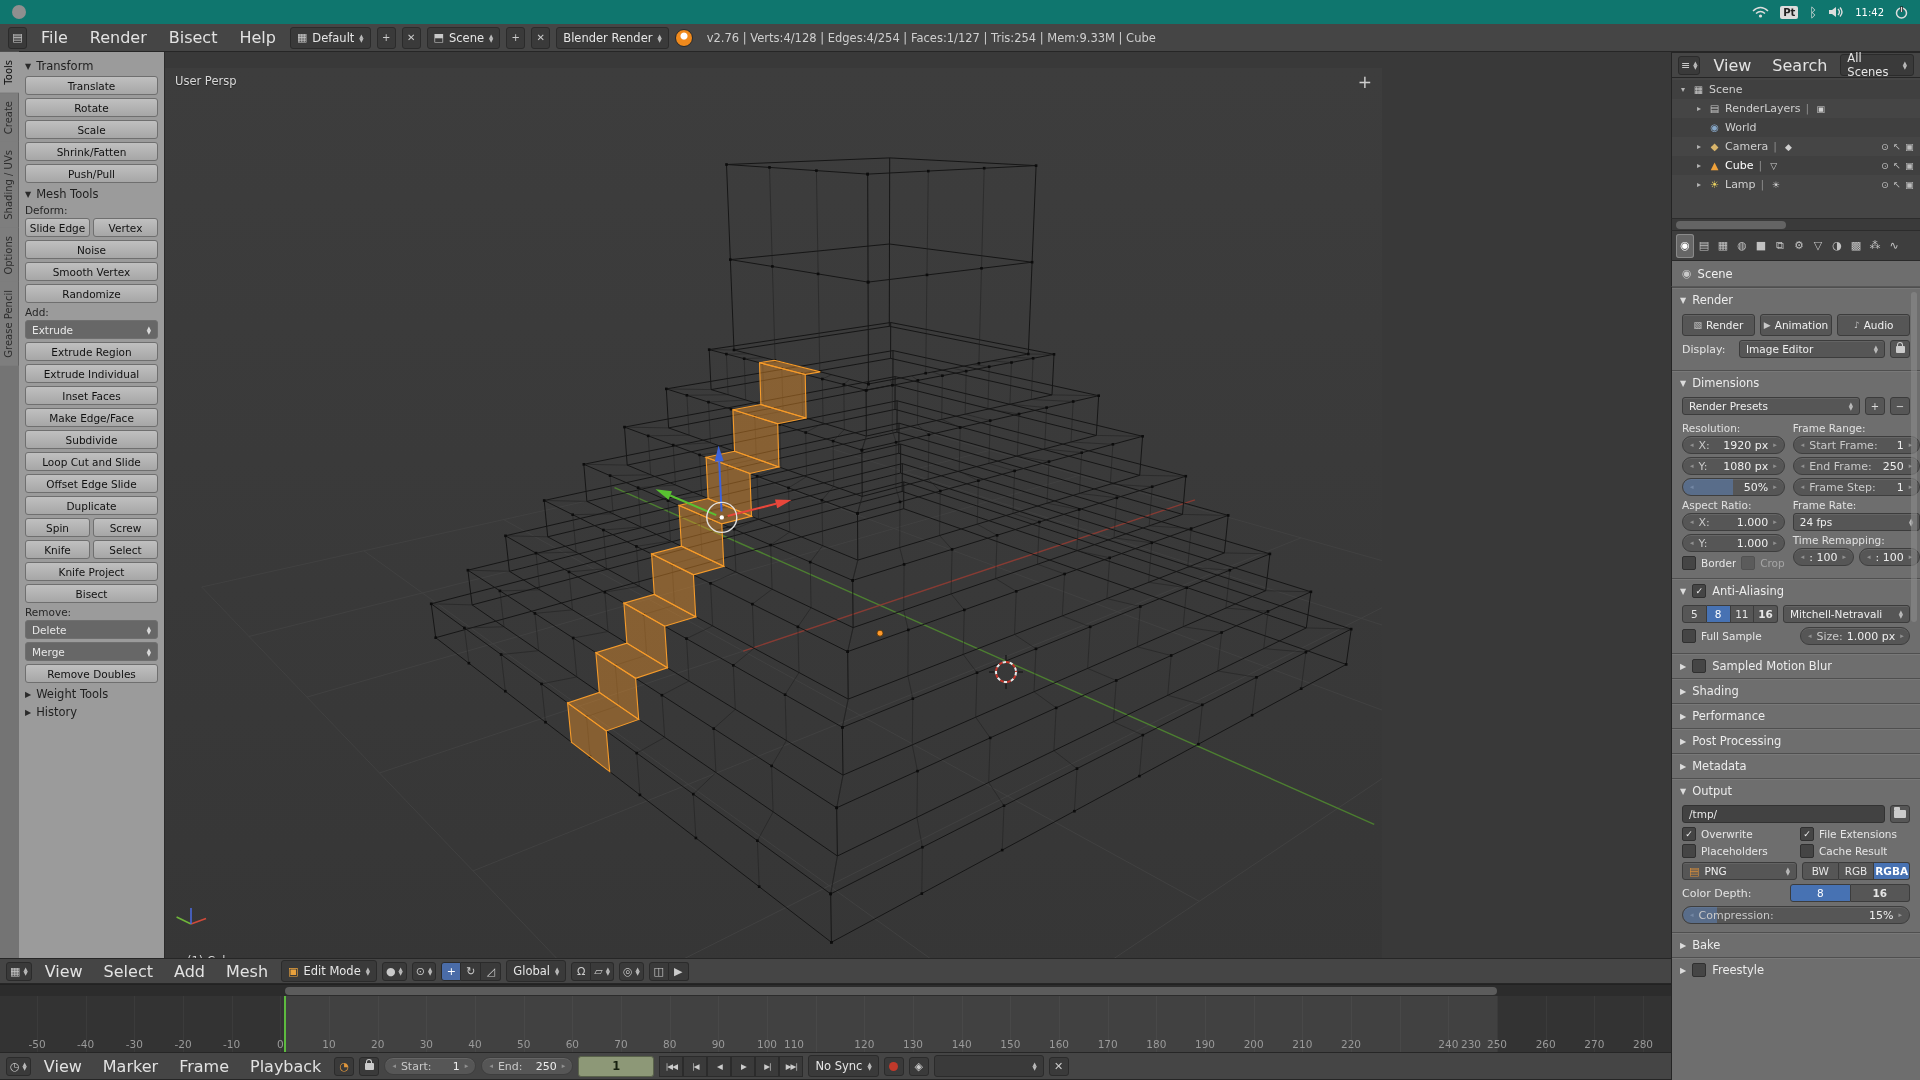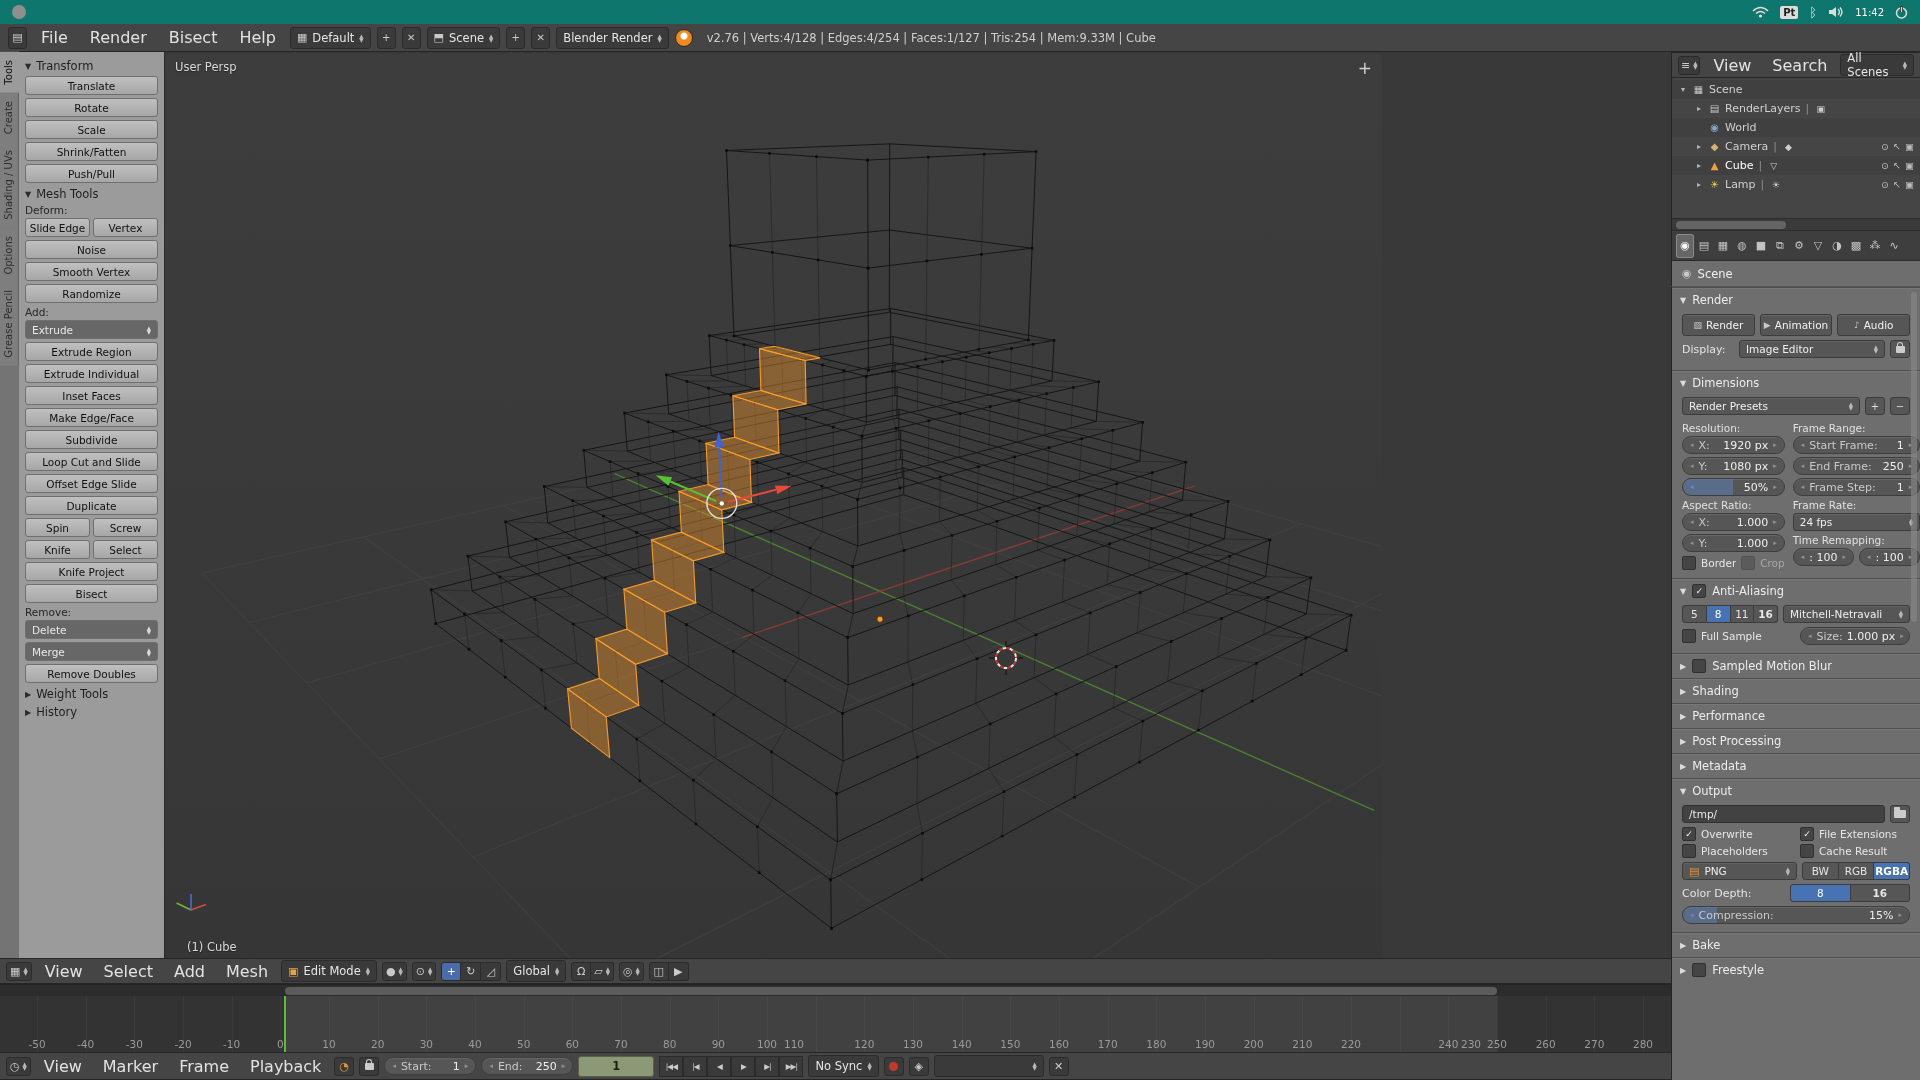--- a/index.html
+++ b/index.html
@@ -31,21 +31,21 @@
   .vtab.on{background:#9b9b9b;color:#101010;border-left:none;}
   #shelf-panels{flex:1;padding:3px 6px;overflow:hidden;}
   .shelf-hdr{display:flex;align-items:center;gap:5px;color:#1f1f1f;font-size:11.5px;margin:4px 0 3px;}
   .tri{font-size:8px;color:#2a2a2a;}
   .srow{display:flex;gap:3px;margin-bottom:3px;}
   .sbtn{flex:1;height:19px;background:linear-gradient(#c0c0c0,#a6a6a6);border:1px solid #6f6f6f;border-radius:3px;color:#111;font-size:10.5px;display:flex;align-items:center;justify-content:center;white-space:nowrap;overflow:hidden;padding:0 3px;box-sizing:border-box;}
   .smenu{background:#676767;color:#e8e8e8;justify-content:space-between;padding:0 6px;}
   .smenu .ud{color:#ddd;}
   .slabel{font-size:10.5px;color:#262626;margin:3px 0 2px;}
   
-  #viewport{left:165px;top:54px;width:1217px;height:906px;background:linear-gradient(#3d3d3d,#363636);overflow:hidden;}
+  #viewport{left:165px;top:68px;width:1217px;height:906px;background:linear-gradient(#3d3d3d,#363636);overflow:hidden;}
   #vp3d{position:absolute;left:0;top:0;}
   .vplabel{position:absolute;color:#d8d8d8;font-size:11.5px;text-shadow:0 1px 1px rgba(0,0,0,.4);}
   .grid line{stroke:#414141;stroke-width:1;}
   .axy line{stroke:#4f8a2e;stroke-width:1.4;opacity:.85;}
   .axx line{stroke:#9a3a30;stroke-width:1.3;opacity:.8;}
   .wire line,.wire polygon{fill:none;stroke:#161616;stroke-width:1;}
   .sub line{stroke:#1f1f1f;stroke-width:.65;opacity:.8;}
   .dots rect{fill:#0c0c0c;}
   .sel polygon{fill:rgba(244,149,44,.42);stroke:#f59b2b;stroke-width:1.1;}
   #vp-plus{position:absolute;right:10px;top:4px;color:#cfcfcf;font-size:17px;}

